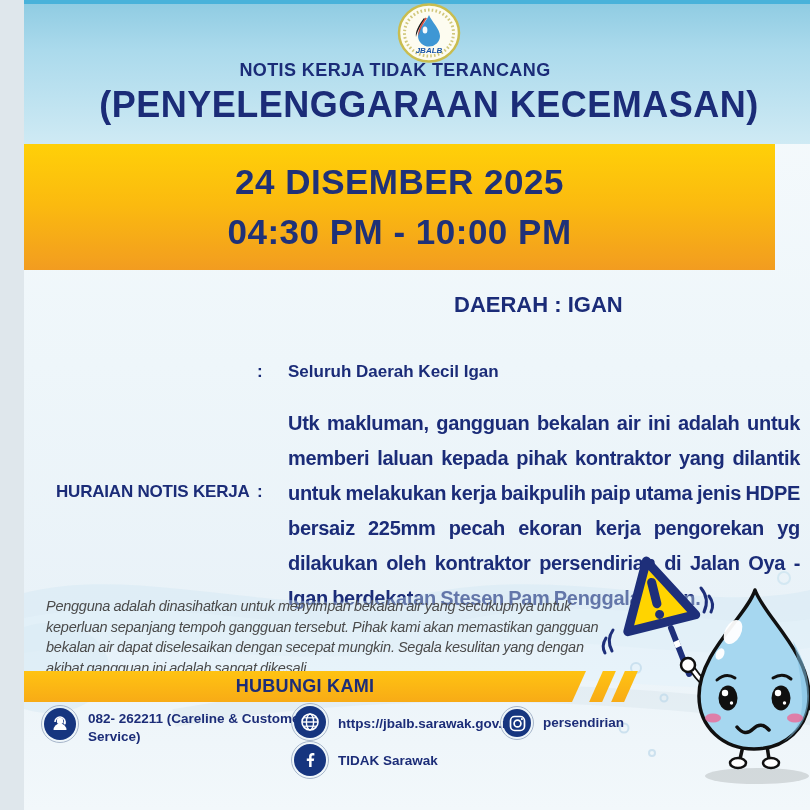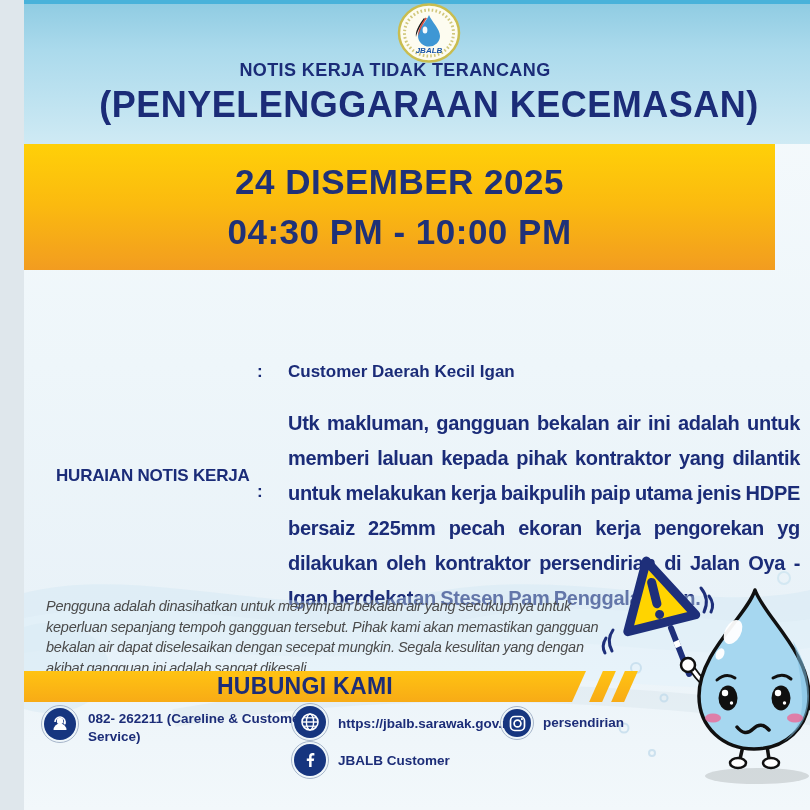--- a/index.html
+++ b/index.html
@@ -26,33 +26,33 @@
     display:flex;flex-direction:column;align-items:center;justify-content:center;gap:10px;}
   .banner .line{font-size:35px;font-weight:700;color:#1f3178;letter-spacing:.5px;}
   
   .bahagian{top:292px;left:128px;font-size:22px;font-weight:700;}
   .daerah{top:292px;left:430px;font-size:22px;font-weight:700;}
   
   .d-label{font-size:17px;font-weight:700;letter-spacing:-0.2px;}
   .kaw-label{top:362px;left:32px;}
   .kaw-colon{top:362px;left:233px;}
   .kaw-value{top:362px;left:264px;font-size:17px;font-weight:700;}
-  .hur-label{top:466px;left:32px;}
+  .hur-label{top:482px;left:32px;}
   .hur-colon{top:482px;left:233px;}
   .hur-value{top:406px;left:264px;width:512px;font-size:20px;font-weight:700;
     line-height:35px;text-align:justify;letter-spacing:-0.3px;word-spacing:-1px;}
   
   .disclaimer{top:596px;left:22px;width:566px;font-style:italic;
     font-size:14.5px;line-height:20.5px;color:#4a4a4a;letter-spacing:-0.25px;word-spacing:-0.5px;z-index:2;}
   
   .contact-bar{top:671px;left:0;width:562px;height:31px;z-index:2;
     background:linear-gradient(180deg,#ffc312 0%,#f8ab16 100%);
     clip-path:polygon(0 0,100% 0,calc(100% - 14px) 100%,0 100%);
     display:flex;align-items:center;justify-content:center;}
-  .contact-bar span{font-size:23px;font-weight:700;color:#1c2d78;letter-spacing:.3px;}
+  .contact-bar span{font-size:18px;font-weight:700;color:#1c2d78;letter-spacing:.3px;}
   .stripe{top:671px;width:13px;height:31px;z-index:2;
     background:linear-gradient(180deg,#ffc312 0%,#f8ab16 100%);transform:skewX(-24deg);}
   .stripe-1{left:572px;} .stripe-2{left:594px;}
   
   .cicon{border-radius:50%;background:#16357f;display:flex;align-items:center;
     justify-content:center;outline:1px solid #a7b6cb;outline-offset:2px;z-index:2;}
   .ctext{font-size:13.5px;font-weight:700;color:#1c2d78;line-height:18px;z-index:2;}
   .ic-phone{top:708px;left:20px;width:32px;height:32px;}
   .tx-phone{top:710px;left:64px;width:230px;}
   .ic-globe{top:706px;left:270px;width:32px;height:32px;}
@@ -85,23 +85,24 @@
   </svg>
 
   <div class="abs subtitle navy">NOTIS KERJA TIDAK TERANCANG</div>
   <div class="abs title navy">(PENYELENGGARAAN KECEMASAN)</div>
 
   <div class="abs banner">
     <div class="line">24 DISEMBER 2025</div>
     <div class="line">04:30 PM - 10:00 PM</div>
   </div>
 
+  <div class="abs daerah navy">DAERAH : IGAN</div>
 
   <div class="abs d-label kaw-colon navy">:</div>
-  <div class="abs kaw-value navy">Customer Daerah Kecil Igan</div>
+  <div class="abs kaw-value navy">Seluruh Daerah Kecil Igan</div>
 
   <div class="abs d-label hur-label navy">HURAIAN NOTIS KERJA</div>
   <div class="abs d-label hur-colon navy">:</div>
   <div class="abs hur-value navy">Utk makluman, gangguan bekalan air ini adalah untuk memberi laluan kepada pihak kontraktor yang dilantik untuk melakukan kerja baikpulih paip utama jenis HDPE bersaiz 225mm pecah ekoran kerja pengorekan yg dilakukan oleh kontraktor persendirian di Jalan Oya - Igan berdekatan Stesen Pam Penggalak Igan.</div>
 
   <svg class="abs splash" viewBox="0 0 810 262">
     <path d="M0,45 C120,15 260,75 405,45 C550,15 700,75 810,35 L810,95 C680,125 540,75 400,100 C260,125 120,85 0,105 Z" fill="#cfe6f2" opacity="0.40"></path>
     <path d="M0,70 C150,40 300,100 450,70 C600,40 720,95 810,65 L810,130 C660,160 520,110 380,135 C240,160 110,120 0,140 Z" fill="#e4f2fa" opacity="0.6"></path>
     <path d="M150,170 Q430,120 800,170" fill="none" stroke="#dde8ef" stroke-width="18" opacity="0.55"></path>
     <ellipse cx="25" cy="120" rx="60" ry="45" fill="#d7eaf4" opacity="0.5"></ellipse>
@@ -148,21 +149,21 @@
       <circle cx="12.9" cy="4.1" r="1.1" fill="#fff"></circle>
     </svg>
   </div>
   <a class="abs ctext tx-insta">persendirian</a>
 
   <div class="abs cicon ic-fb">
     <svg width="20" height="20" viewBox="0 0 20 20">
       <path d="M11.6 17 v-6 h2.2 l.4-2.5 h-2.6 V6.8 c0-.8.3-1.4 1.5-1.4 h1.3 V3.2 c-.3 0-1.1-.1-2-.1 -2 0-3.3 1.2-3.3 3.4 v2 H6.8 v2.5 h2.3 v6 Z" fill="#fff"></path>
     </svg>
   </div>
-  <a class="abs ctext tx-fb">JBALB Customer</a>
+  <a class="abs ctext tx-fb">TIDAK Sarawak</a>
 
   <svg class="abs mascot" viewBox="0 0 237 256">
 
     <ellipse cx="160" cy="230" rx="52" ry="8" fill="#000" opacity="0.12"></ellipse>
 
     <g>
       <line x1="74" y1="82" x2="92" y2="128" stroke="#1e2f7a" stroke-width="6" stroke-linecap="round"></line>
       <line x1="79" y1="95" x2="81.5" y2="101" stroke="#fff" stroke-width="6"></line>
     </g>
 

